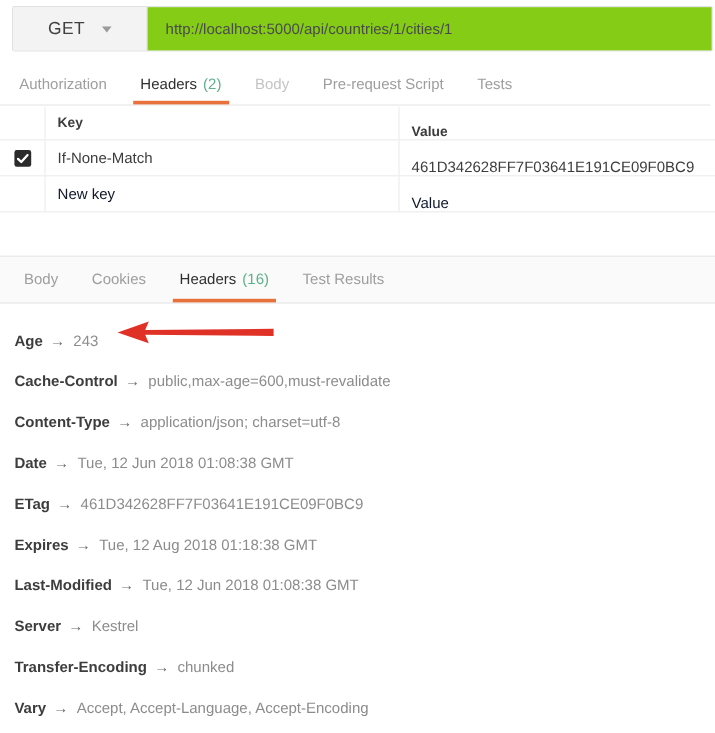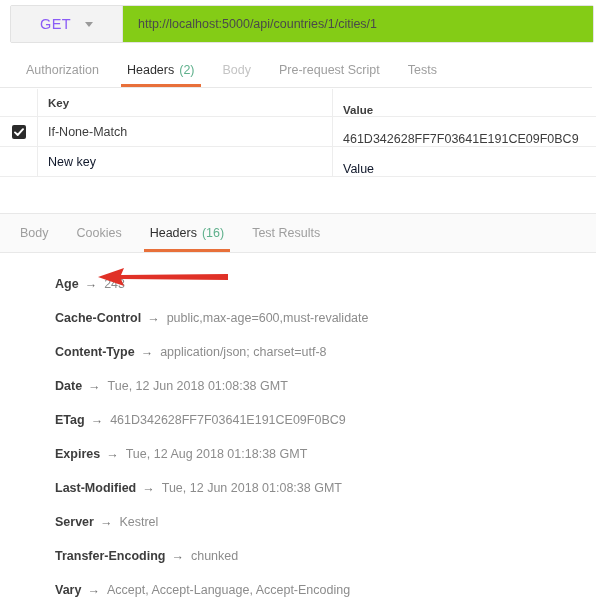--- a/index.html
+++ b/index.html
@@ -33,21 +33,21 @@
     display: flex;
     align-items: center;
     justify-content: center;
     gap: 14px;
     border-right: 1px solid #e2e2e2;
     background: #f3f3f3;
     cursor: pointer;
   }
   .method-label {
     font-size: 14.5px;
-    color: #8b5cf6;
+    color: #404040;
     letter-spacing: 0.4px;
   }
   .caret-down {
     width: 0; height: 0;
     border-left: 4.5px solid transparent;
     border-right: 4.5px solid transparent;
     border-top: 5px solid #9a9a9a;
   }
   .url-input {
     flex: 1;
@@ -63,21 +63,21 @@
   }
 
   
   .req-tabs {
     position: absolute;
     left: 0; top: 52px;
     width: 592px; height: 36px;
     border-bottom: 1px solid #e8e8e8;
     display: flex;
     align-items: flex-end;
-    padding-left: 12px;
+    padding-left: 2px;
     text-align: center;
   }
   .tab {
     position: relative;
     height: 35px;
     display: flex;
     align-items: center;
     padding: 0 14px;
     font-size: 12.5px;
     color: #9e9e9e;
@@ -168,21 +168,20 @@
     position: absolute;
     left: 0; top: 253px;
     width: 596px; bottom: 0;
     padding: 14px 0 0 12px;
   }
   .resp-item {
     height: 34px;
     display: flex;
     align-items: center;
     white-space: nowrap;
-    margin-left: 43px;
   }
   .rh-name {
     font-size: 12.5px;
     font-weight: bold;
     color: #3d3d3d;
   }
   .rh-arrow {
     font-size: 12.5px;
     color: #6e6e6e;
     margin: 0 7px 0 6px;

